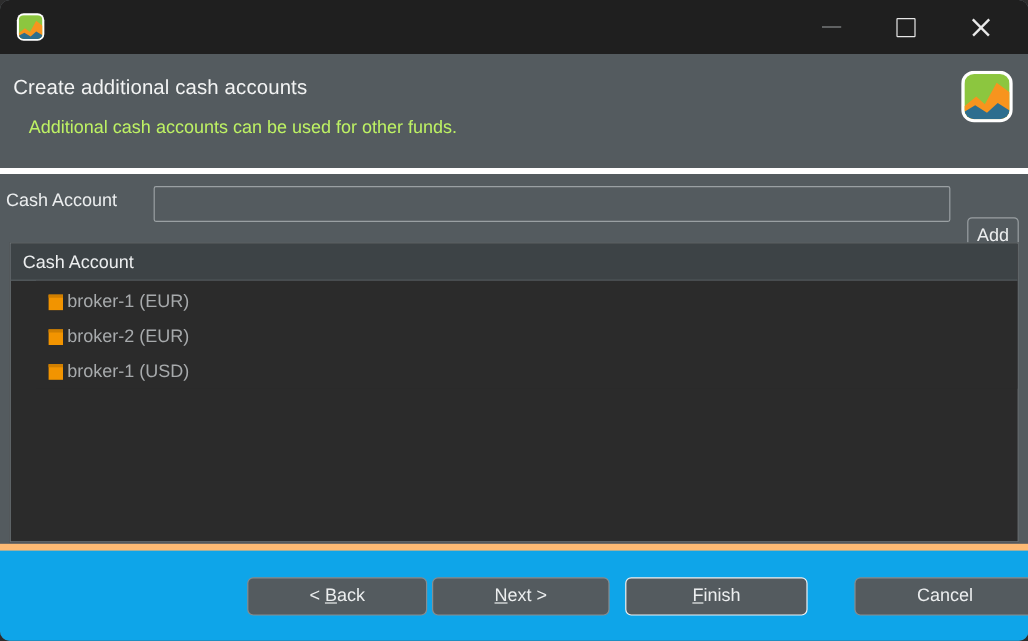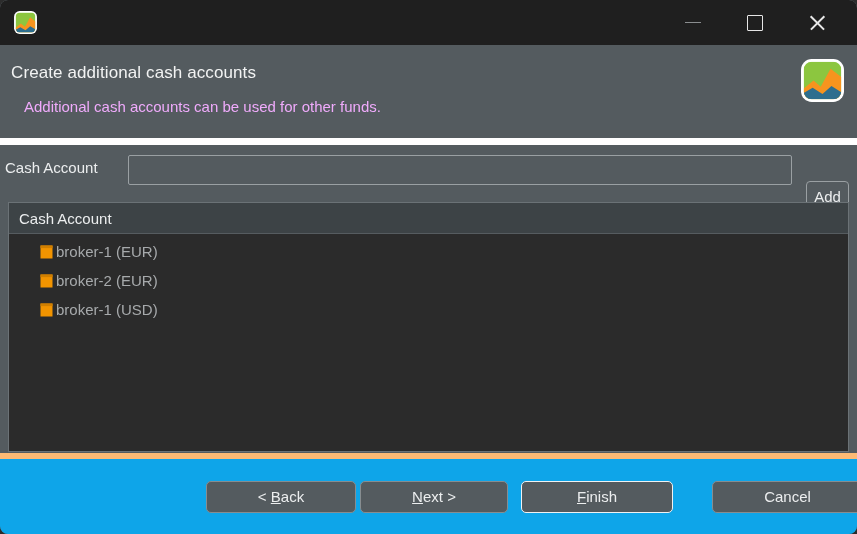--- a/index.html
+++ b/index.html
@@ -90,36 +90,36 @@
   .glyph-close:before { transform: rotate(45deg); }
   .glyph-close:after  { transform: rotate(-45deg); }
 
   
   .header {
     position: absolute;
     left: 0; top: 45px;
     width: 857px;
     height: 100px;
     background: #545b5f;
-    border-bottom: 7px solid #ffffff;
+    border-bottom: 5px solid #ffffff;
     box-sizing: border-box;
   }
   .header-title {
     position: absolute;
     left: 11px; top: 18px;
     font-size: 17px;
     color: #f2f3f3;
     letter-spacing: 0.1px;
     white-space: nowrap;
   }
   .header-desc {
     position: absolute;
     left: 24px; top: 53px;
     font-size: 15px;
-    color: #f0abfc;
+    color: #bef264;
     white-space: nowrap;
   }
   .header-logo {
     position: absolute;
     right: 13px; top: 14px;
     width: 43px; height: 43px;
   }
 
   
   .input-row {

